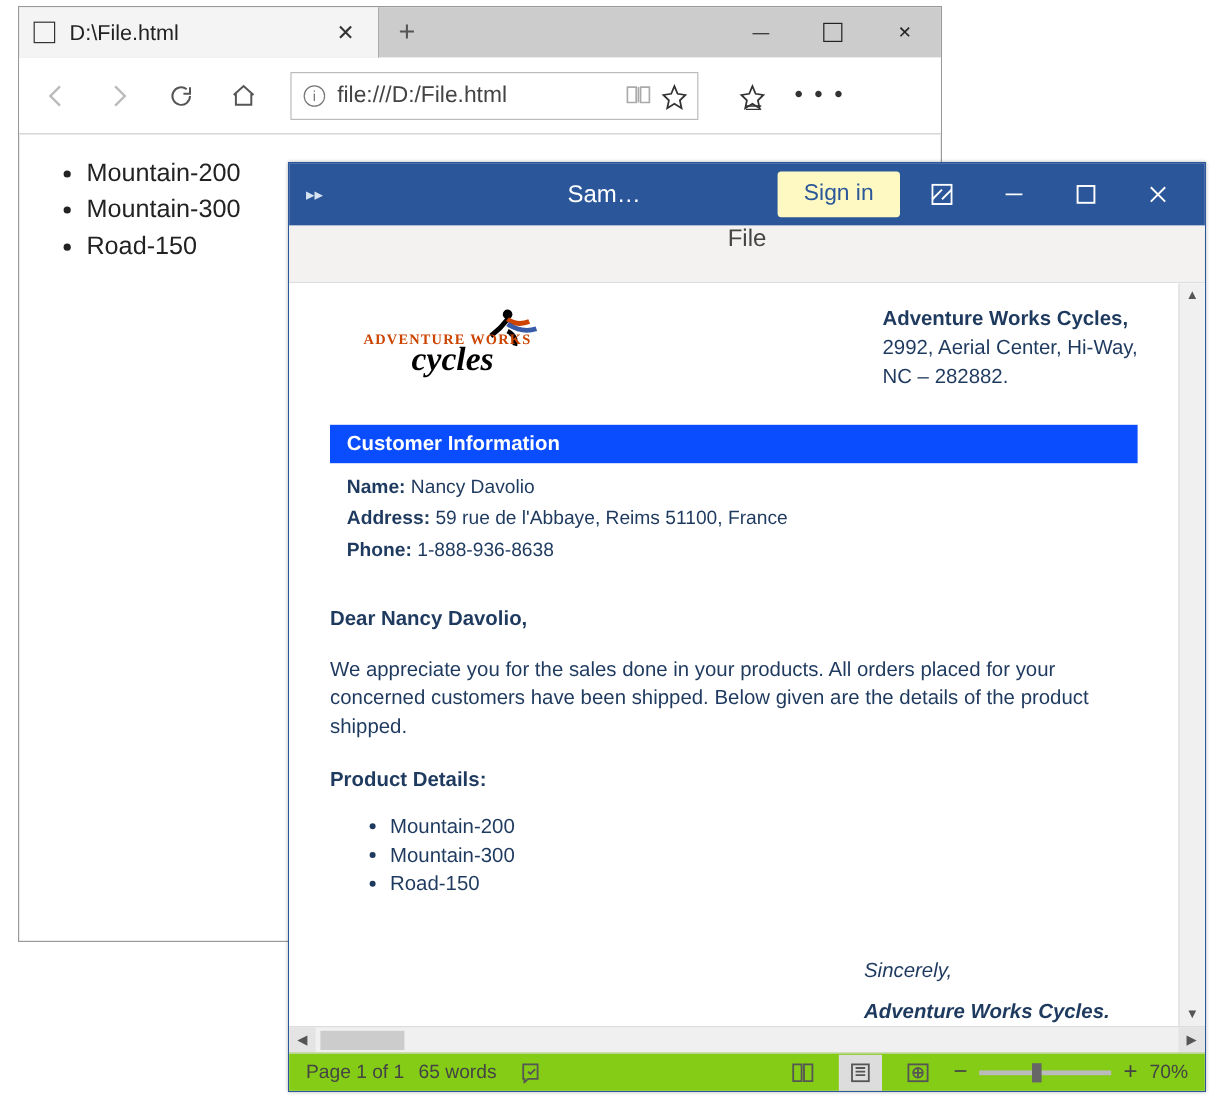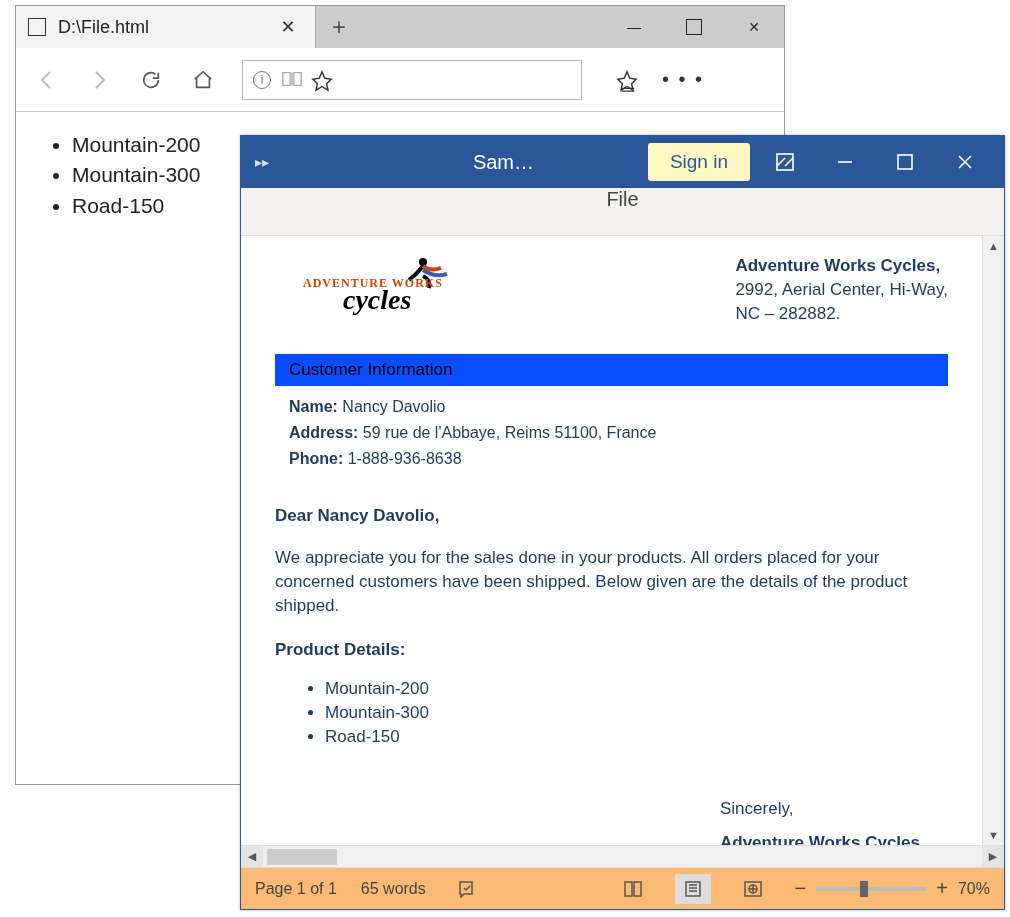--- a/index.html
+++ b/index.html
@@ -235,22 +235,22 @@
       margin-left:auto;
       color:#1f3a5f;
       font-size:17px;
       line-height:1.4;
       text-align:left;
     }
     .company-addr .company-name{font-weight:700;}
 
     .info-bar{
       background:#0a4dff;
-      color:#000000;
-      font-weight:400;
+      color:#ffffff;
+      font-weight:700;
       padding:6px 14px;
       font-size:17px;
       margin-bottom:12px;
       margin-top:29px;
     }
     .info-row{
       font-size:16px;
       color:#1f3a5f;
       margin:8px 0 8px 14px;
     }
@@ -258,20 +258,21 @@
     .letter-body{margin-top:36px;}
     .letter-body p{margin-bottom:18px;line-height:1.4;}
     .salutation{font-weight:700;margin-bottom:24px;}
     .prod-title{font-weight:700;margin-top:20px;margin-bottom:16px;}
     .prod-list{list-style:disc;margin-left:50px;}
     .prod-list li{color:#1f3a5f;margin-bottom:4px;font-size:17px;}
     .closing{
       margin-top:52px;
       text-align:left;
       margin-left:445px;
+      font-style:italic;
     }
     .closing .sig{font-weight:700;margin-top:14px;}
 
     .vscroll{
       width:22px;
       background:#f0f0f0;
       border-left:1px solid #ddd;
       position:relative;
     }
     .vscroll-up,.vscroll-down{
@@ -289,26 +290,26 @@
       width:22px;height:22px;
       display:flex;align-items:center;justify-content:center;
       background:#e4e4e4;font-size:11px;color:#555;
     }
     .hscroll-track{flex:1;}
     .hscroll-thumb{
       width:70px;height:16px;background:#ccc;margin-left:4px;
     }
 
     .statusbar{
-      height:42px;
-      background:#fdba74;
+      height:32px;
+      background:#84cc16;
       border-top:1px solid #ddd;
       display:flex;align-items:center;
       padding:0 14px;
-      gap:24px;
+      gap:12px;
       font-size:16px;color:#444;
     }
     .status-spacer{flex:1;}
     .view-btn{
       width:36px;height:30px;
       display:flex;align-items:center;justify-content:center;
     }
     .view-btn.active{background:#ddd;}
     .view-btn svg{width:20px;height:18px;stroke:#555;fill:none;stroke-width:1.5;}
     .zoom-group{display:flex;align-items:center;gap:10px;}
@@ -353,20 +354,21 @@
           <path d="M20 12a8 8 0 1 1-3-6.2M20 4v6h-6"></path>
         </svg>
     </div>
     <div class="nav-btn home-icon">
       <svg viewBox="0 0 24 24">
           <path d="M3 11l9-8 9 8M5 10v10h14V10"></path>
         </svg>
     </div>
     <div class="addr-bar">
       <span class="addr-info">i</span>
+      <span class="addr-text">file:///D:/File.html</span>
       <span class="addr-icon reading-icon">
         <svg viewBox="0 0 24 18">
             <path d="M2 2h8v14H2zM14 2h8v14h-8zM12 2v14"></path>
           </svg>
       </span>
       <span class="addr-icon star-icon">
         <svg viewBox="0 0 24 24">
             <path d="M12 2l2.9 6.9L22 10l-5 4.9 1.5 7.1L12 18l-6.5 4 1.5-7.1L2 10l7.1-1.1z"></path>
           </svg>
       </span>

